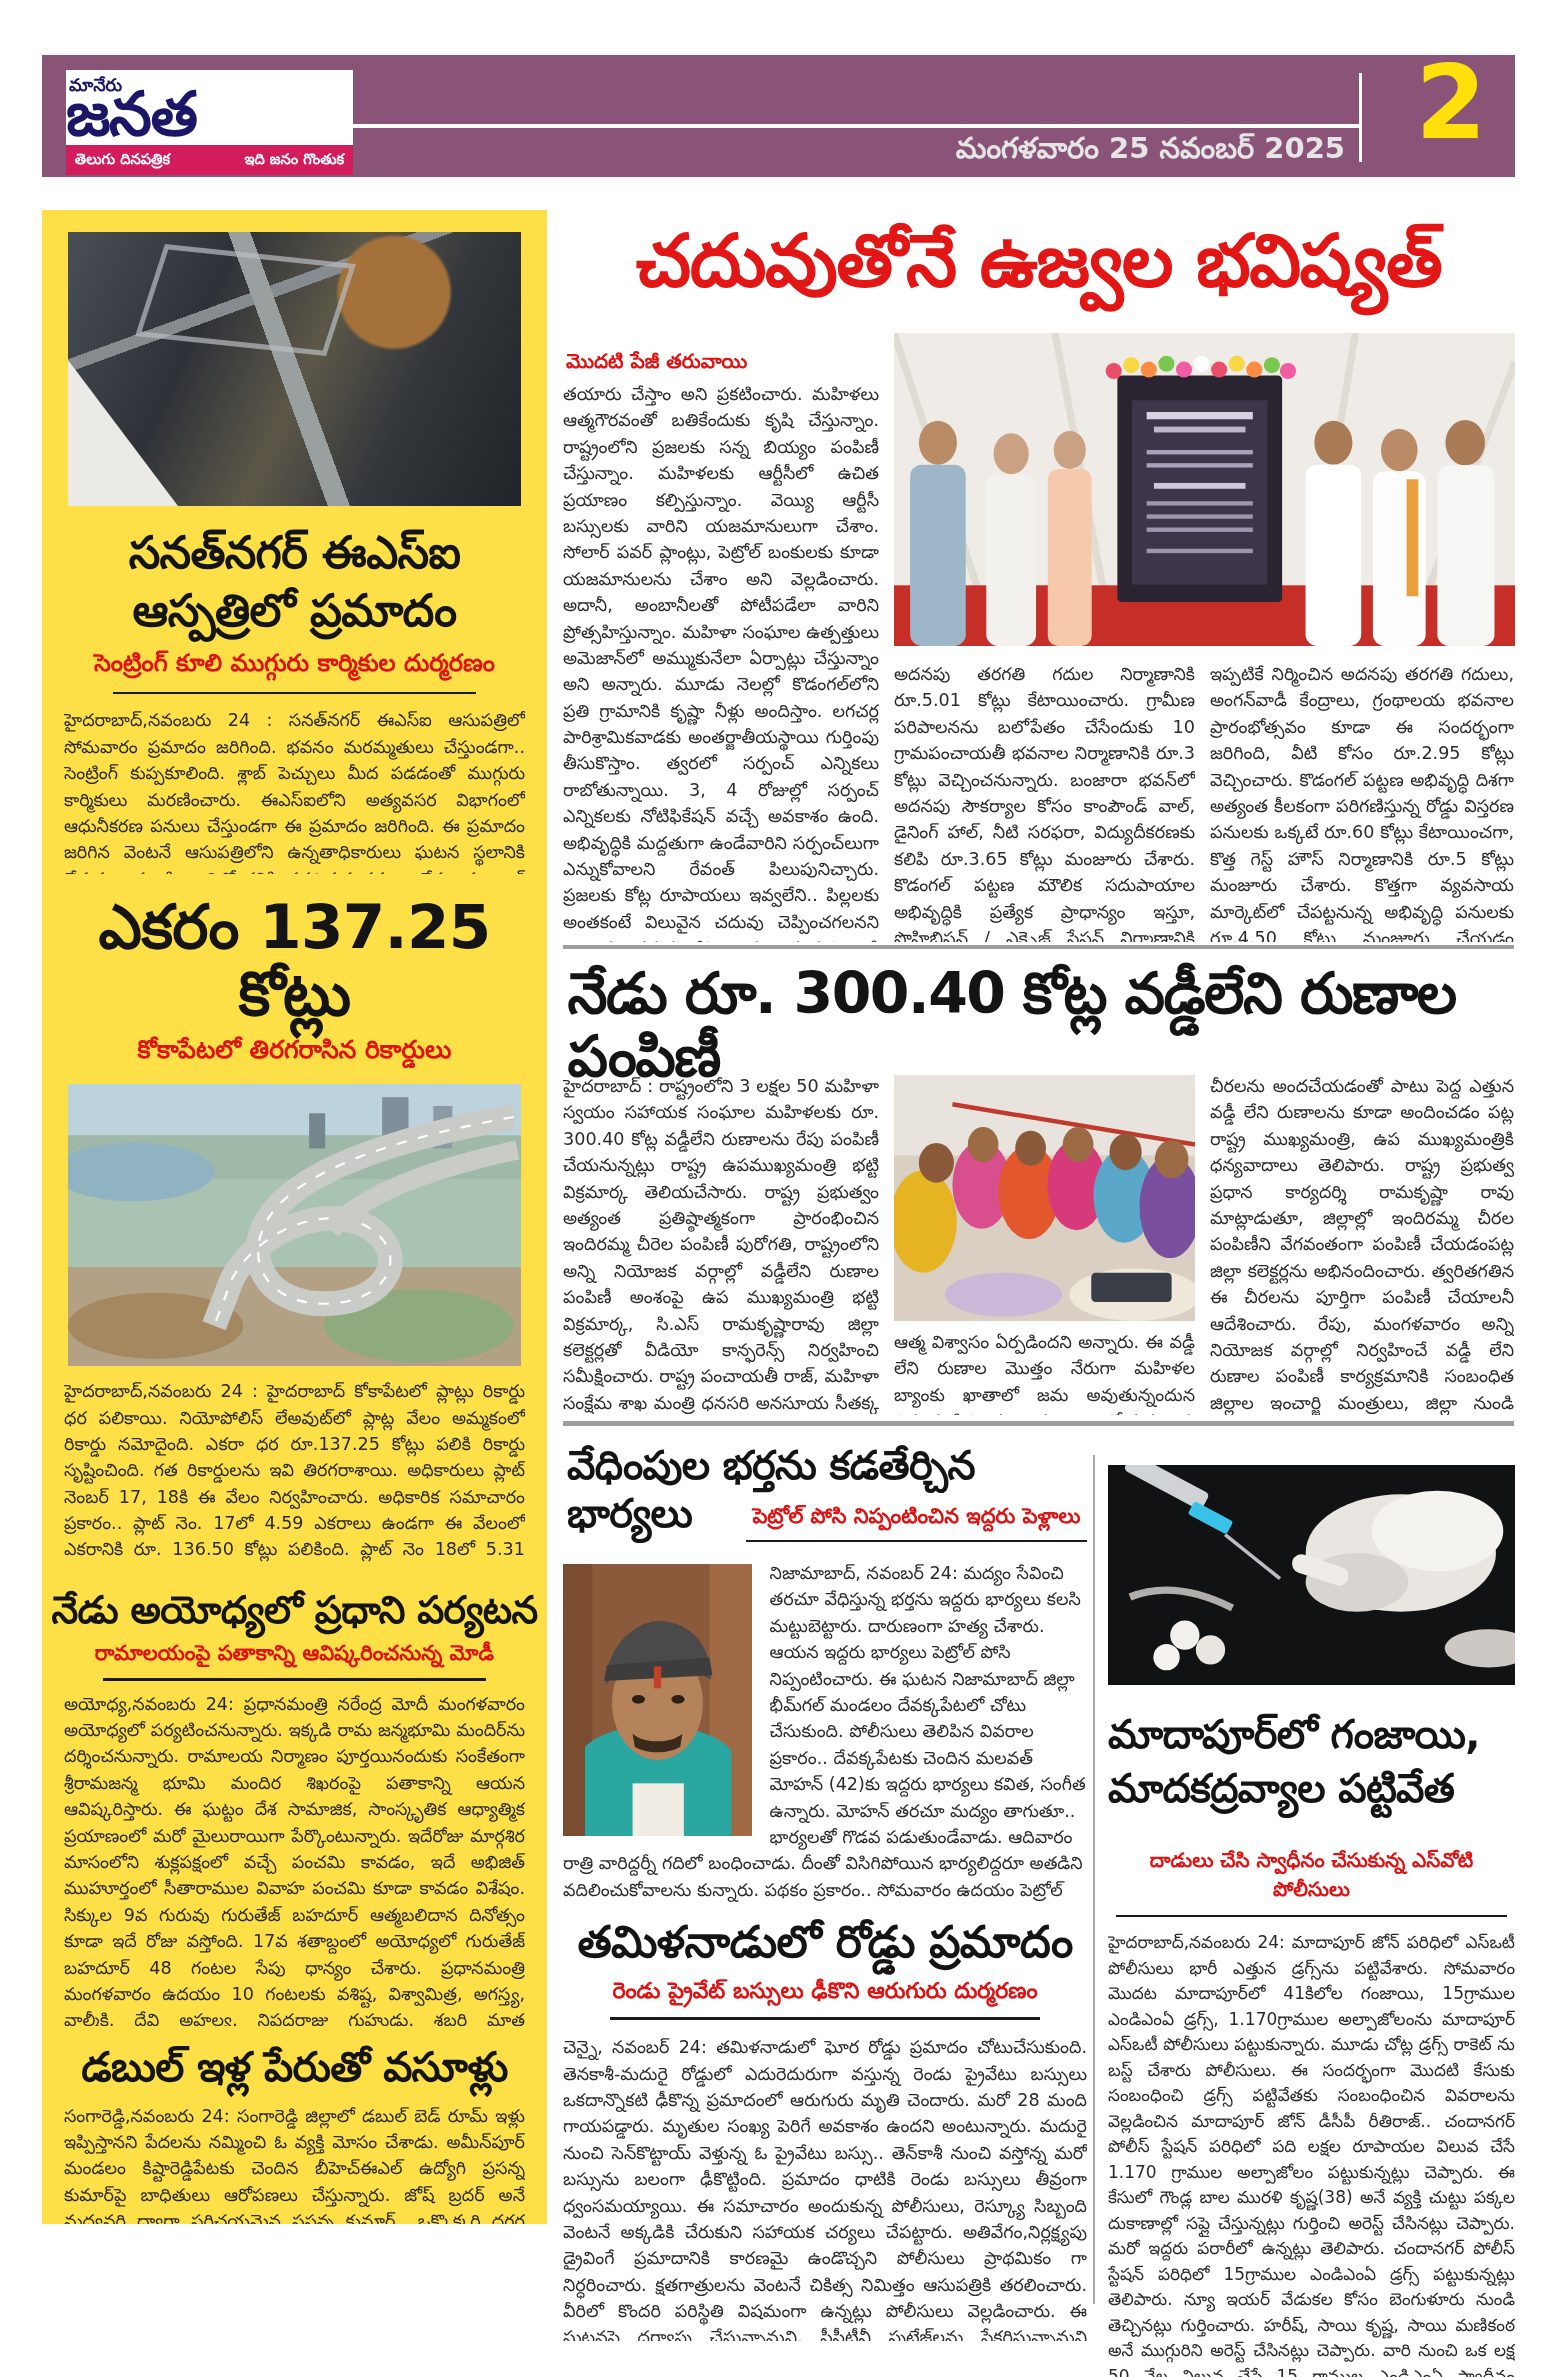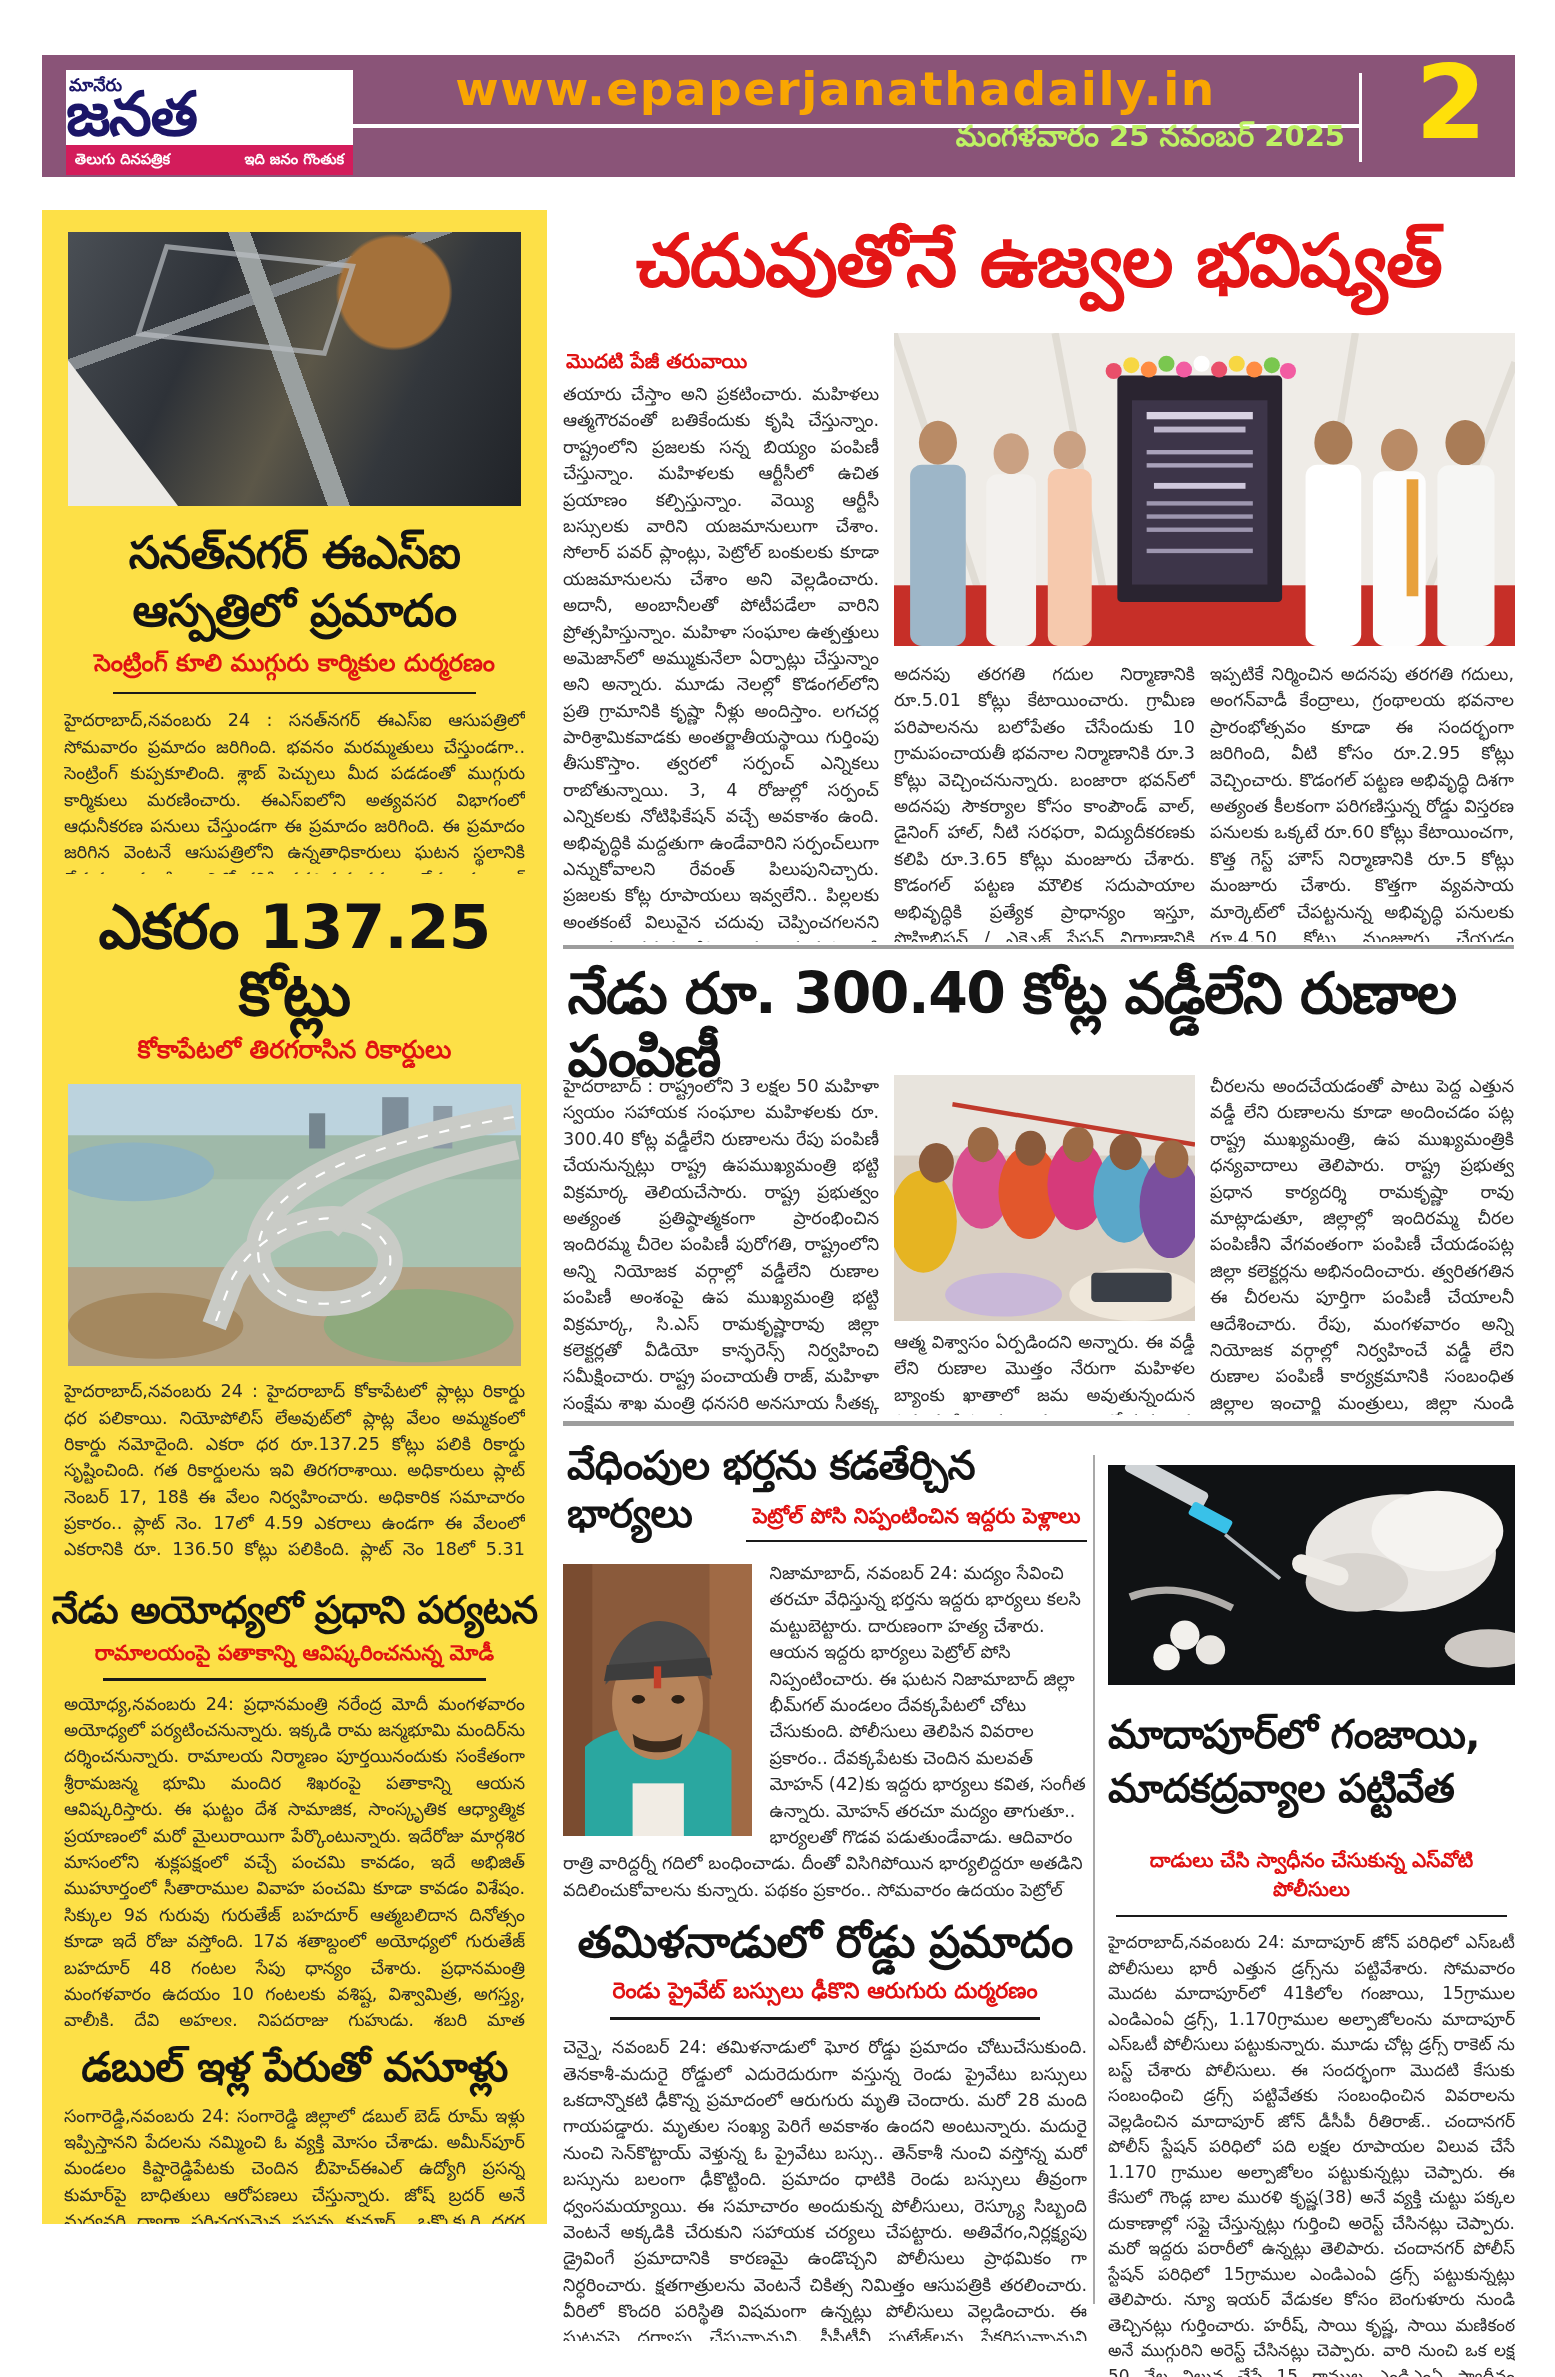--- a/index.html
+++ b/index.html
@@ -11,22 +11,22 @@
   .logo-box{position:absolute;left:24px;top:15.4px;width:287px;height:105px;background:#ffffff;overflow:hidden;}
   .logo-tag{position:absolute;left:3px;top:4.4px;font-size:17.6px;font-weight:700;color:#1b1668;}
   .logo-title{position:absolute;left:0;top:11.7px;width:100%;text-align:left;font-size:61px;
               font-weight:700;color:#1b1668;line-height:1.05;letter-spacing:-1.5px;}
   .logo-strip{position:absolute;left:0;bottom:0;width:100%;height:30px;background:#d31c5b;
               display:flex;justify-content:space-between;align-items:center;padding:0 8.8px;box-sizing:border-box;}
   .logo-strip span{font-size:14.6px;font-weight:700;color:#ffffff;white-space:nowrap;}
   .mast-url{position:absolute;left:307px;top:5.9px;width:973px;text-align:center;
             font-size:47px;font-weight:800;color:#f9a602;letter-spacing:1.5px;}
   .mast-line{position:absolute;left:304px;top:69px;width:1013px;height:3.7px;background:#ffffff;}
-  .mast-date{position:absolute;left:871px;top:64px;width:432px;text-align:right;
-             font-size:29px;font-weight:800;color:#bef264;}
+  .mast-date{position:absolute;left:871px;top:76px;width:432px;text-align:right;
+             font-size:29px;font-weight:800;color:#e5e5e5;}
   .mast-vline{position:absolute;left:1317px;top:17.6px;width:2.9px;height:89px;background:#ffffff;}
   .mast-page{position:absolute;left:1345px;top:-11.7px;width:128px;text-align:center;
              font-size:102px;font-weight:900;color:#ffe00a;}
 
   
   .hl{font-weight:900;color:#141414;text-align:center;letter-spacing:-0.7px;}
   .sub{font-weight:800;color:#e01212;text-align:center;}
   .rule{height:2.2px;background:#1a1a1a;margin:8.8px auto 0;}
   .bt{font-size:17.6px;line-height:1.5;text-align:justify;color:#2a2a2a;overflow:hidden;}
 
@@ -108,21 +108,20 @@
 
   <div class="masthead">
     <div class="logo-box">
       <div class="logo-tag">మానేరు</div>
       <div class="logo-title">జనత</div>
       <div class="logo-strip">
         <span>తెలుగు దినపత్రిక</span>
         <span>ఇది జనం గొంతుక</span>
       </div>
     </div>
-    <div class="mast-url">www.epaperjanathadaily.in</div>
     <div class="mast-line"></div>
     <div class="mast-date">మంగళవారం 25 నవంబర్ 2025</div>
     <div class="mast-vline"></div>
     <div class="mast-page">2</div>
   </div>
 
   <div class="left-panel">
 
     <div class="lp-photo ph ph-debris"></div>
 

